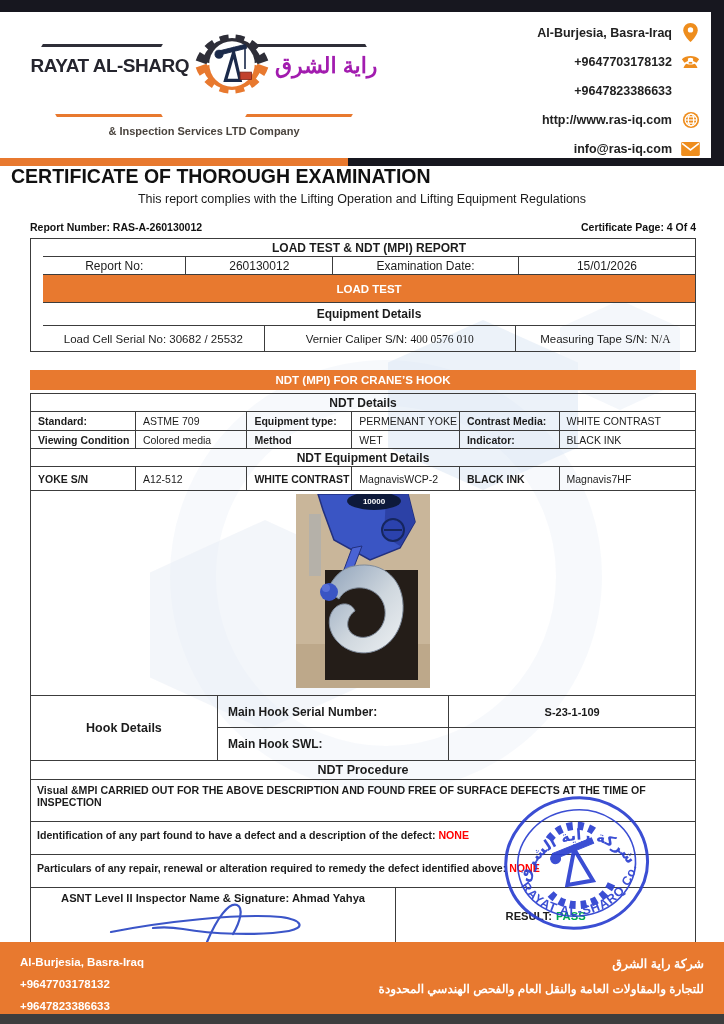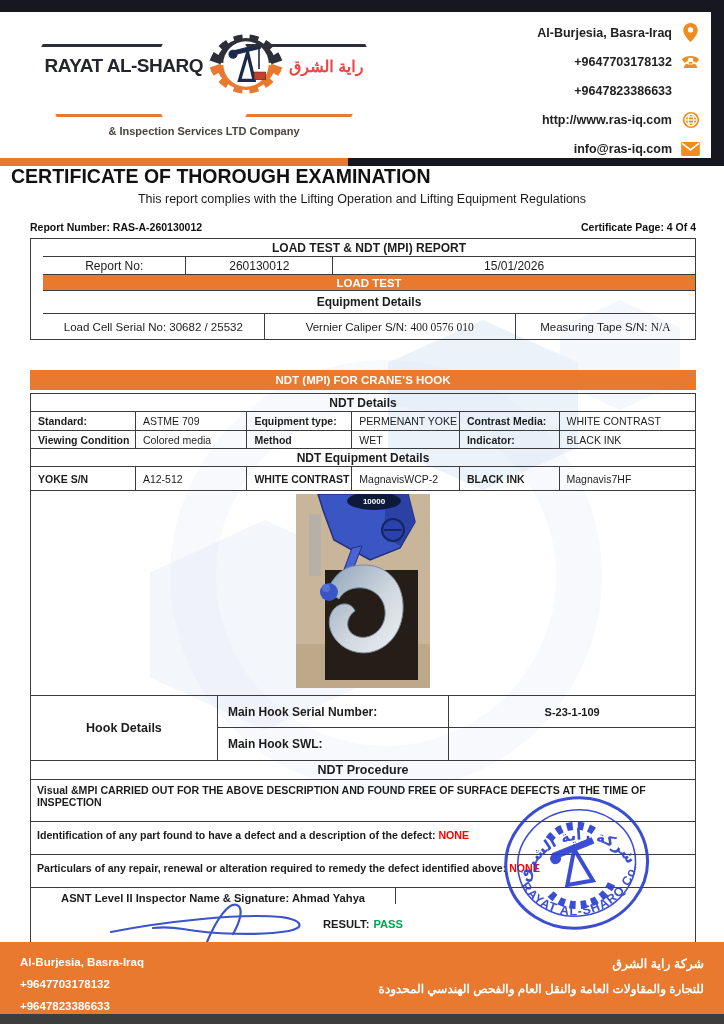--- a/index.html
+++ b/index.html
@@ -21,21 +21,21 @@
            clip-path:polygon(50% 0,100% 25%,100% 75%,50% 100%,0 75%,0 25%);}
   .wm-ring{left:170px;top:360px;width:340px;height:340px;border-radius:50%;
            border:46px solid #f1f5fa;opacity:.6;}
   .wm-hex3{left:560px;top:300px;width:120px;height:110px;background:#edf2f8;opacity:.6;
            clip-path:polygon(50% 0,100% 25%,100% 75%,50% 100%,0 75%,0 25%);}
 
   
   .logo-wrap{position:absolute;left:36px;top:18px;width:336px;z-index:3;}
   .logo-row{display:flex;align-items:center;justify-content:center;height:96px;}
   .logo-en{font-size:19px;font-weight:bold;letter-spacing:-0.5px;color:#25252e;white-space:nowrap;}
-  .logo-ar{font-size:16px;font-weight:bold;color:#ef4444;white-space:nowrap;}
+  .logo-ar{font-size:22px;font-weight:bold;color:#a21caf;white-space:nowrap;}
   .logo-gear{margin:0 4px;}
   .logo-line{position:absolute;height:3px;background:#2e2e38;}
   .ll-tl{left:6px;top:26px;width:120px;transform:skewX(-30deg);}
   .ll-tr{right:6px;top:26px;width:120px;transform:skewX(30deg);}
   .ll-bl{left:20px;top:96px;width:106px;background:#e8792f;transform:skewX(30deg);}
   .ll-br{right:20px;top:96px;width:106px;background:#e8792f;transform:skewX(-30deg);}
   .tagline{margin-top:10px;text-align:center;font-size:11px;font-weight:bold;color:#4a443e;line-height:14px;}
 
   .contacts{position:absolute;right:24px;top:18px;z-index:3;}
   .c-row{display:flex;align-items:center;justify-content:flex-end;height:29px;gap:9px;}
@@ -81,21 +81,21 @@
   .hb-row:first-child{border-bottom:1px solid #3c3c3c;}
   .hb-lab{width:48.5%;border-right:1px solid #3c3c3c;display:flex;align-items:center;
           padding-left:10px;font-weight:bold;font-size:12px;box-sizing:border-box;}
   .hb-val{flex:1;display:flex;align-items:center;justify-content:center;font-weight:bold;font-size:11px;}
 
   .proc-note{display:block;padding:4px 6px 13px 6px;font-size:10.6px;font-weight:bold;border-bottom:1px solid #3c3c3c;}
   .defect-row{display:block;padding:7px 6px 13px 6px;font-size:10.6px;font-weight:bold;border-bottom:1px solid #3c3c3c;}
   .red{color:#ff0000;}
   .green{color:#00a651;}
 
-  .insp-row{display:flex;height:56px;flex-direction:column;}
+  .insp-row{display:flex;height:56px;}
   .insp-left{width:55%;border-right:1px solid #3c3c3c;position:relative;box-sizing:border-box;
              text-align:center;font-weight:bold;font-size:11.2px;padding-top:4px;}
   .insp-right{flex:1;display:flex;align-items:center;justify-content:center;font-weight:bold;font-size:11.2px;gap:4px;}
   .signature{position:absolute;left:58px;top:12px;}
 
   .photo-row{height:204px;display:flex;align-items:center;justify-content:center;border-bottom:1px solid #3c3c3c;}
 
   
   .stamp{position:absolute;left:502px;top:795px;z-index:6;opacity:.92;transform:rotate(-10deg);}
 
@@ -214,23 +214,24 @@
     <span>Certificate Page: 4 Of 4</span>
   </div>
 
   <div class="tbl t1">
     <div class="trow" style="height:18px;">
       <div class="cell thead fs12" style="width:100%;">LOAD TEST &amp; NDT (MPI) REPORT</div>
     </div>
     <div class="trow fs12" style="height:18px;">
       <div class="cell c4-1">Report No:</div>
       <div class="cell c4-2">260130012</div>
+      <div class="cell c4-3">Examination Date:</div>
       <div class="cell c4-4">15/01/2026</div>
     </div>
-    <div class="trow banner fs115" style="height:16px;">LOAD TEST</div>
+    <div class="trow banner fs115" style="height:28px;">LOAD TEST</div>
     <div class="trow" style="height:23px;">
       <div class="cell thead fs12" style="width:100%;text-align:center;">Equipment Details</div>
     </div>
     <div class="trow fs115" style="height:25px;">
       <div class="cell c3-1">
         <span>Load Cell Serial No:</span>&nbsp;<span>30682 / 25532</span>
       </div>
       <div class="cell c3-2">
         <span>Vernier Caliper S/N:</span>&nbsp;<span class="serifv">400 0576 010</span>
       </div>

